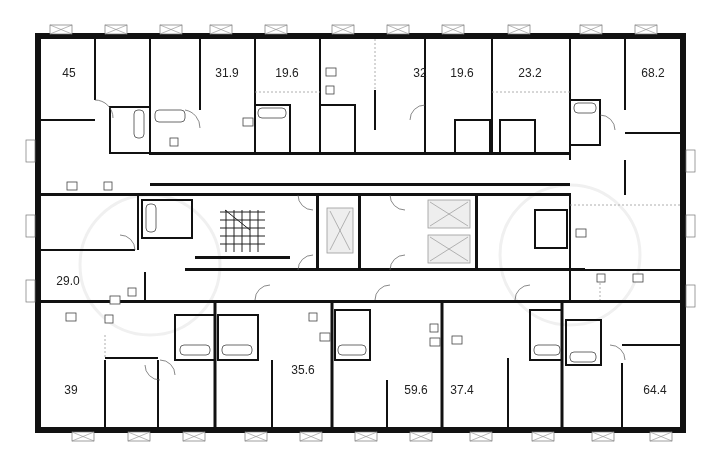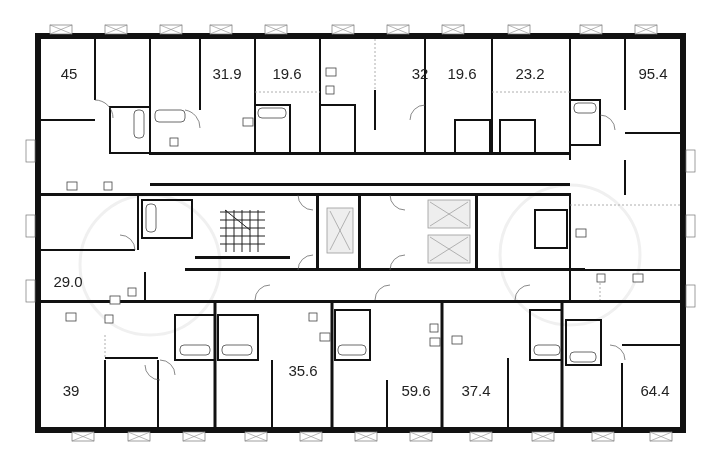--- a/index.html
+++ b/index.html
@@ -7,21 +7,21 @@
   #plan{position:absolute;left:0;top:0;width:720px;height:466px;}
   .wall{fill:#111;}
   .thin{stroke:#111;stroke-width:2;fill:none;}
   .thinner{stroke:#222;stroke-width:1;fill:none;}
   .dash{stroke:#999;stroke-width:0.8;stroke-dasharray:2 2;fill:none;}
   .door{stroke:#555;stroke-width:0.7;fill:none;}
   .win{fill:#fff;stroke:#777;stroke-width:0.7;}
   .winx{stroke:#888;stroke-width:0.6;}
   .fix{fill:#fff;stroke:#444;stroke-width:0.8;}
   .lift{fill:#eee;stroke:#999;stroke-width:0.8;}
-  .label{position:absolute;font-size:15px;color:#222;transform:translate(-50%,-50%);white-space:nowrap;}
+  .label{position:absolute;font-size:12px;color:#222;transform:translate(-50%,-50%);white-space:nowrap;}
   .wm{fill:none;stroke:#f0f0f0;stroke-width:3;}
 </style>
 </head>
 <body>
 
 <svg id="plan" viewBox="0 0 720 466" xmlns="http://www.w3.org/2000/svg">
 
   <g>
     <circle class="wm" cx="150" cy="265" r="70"></circle>
     <circle class="wm" cx="570" cy="255" r="70"></circle>
@@ -322,20 +322,20 @@
   </g>
 </svg>
 
 <div>
   <span class="label" style="left:69px;top:73px">45</span>
   <span class="label" style="left:227px;top:73px">31.9</span>
   <span class="label" style="left:287px;top:73px">19.6</span>
   <span class="label" style="left:420px;top:73px">32</span>
   <span class="label" style="left:462px;top:73px">19.6</span>
   <span class="label" style="left:530px;top:73px">23.2</span>
-  <span class="label" style="left:653px;top:73px">95.4</span>
+  <span class="label" style="left:653px;top:73px">68.2</span>
   <span class="label" style="left:68px;top:281px">29.0</span>
   <span class="label" style="left:71px;top:390px">39</span>
   <span class="label" style="left:303px;top:370px">35.6</span>
   <span class="label" style="left:416px;top:390px">59.6</span>
-  <span class="label" style="left:476px;top:390px">37.4</span>
+  <span class="label" style="left:462px;top:390px">37.4</span>
   <span class="label" style="left:655px;top:390px">64.4</span>
 </div>
 
 </body></html>

